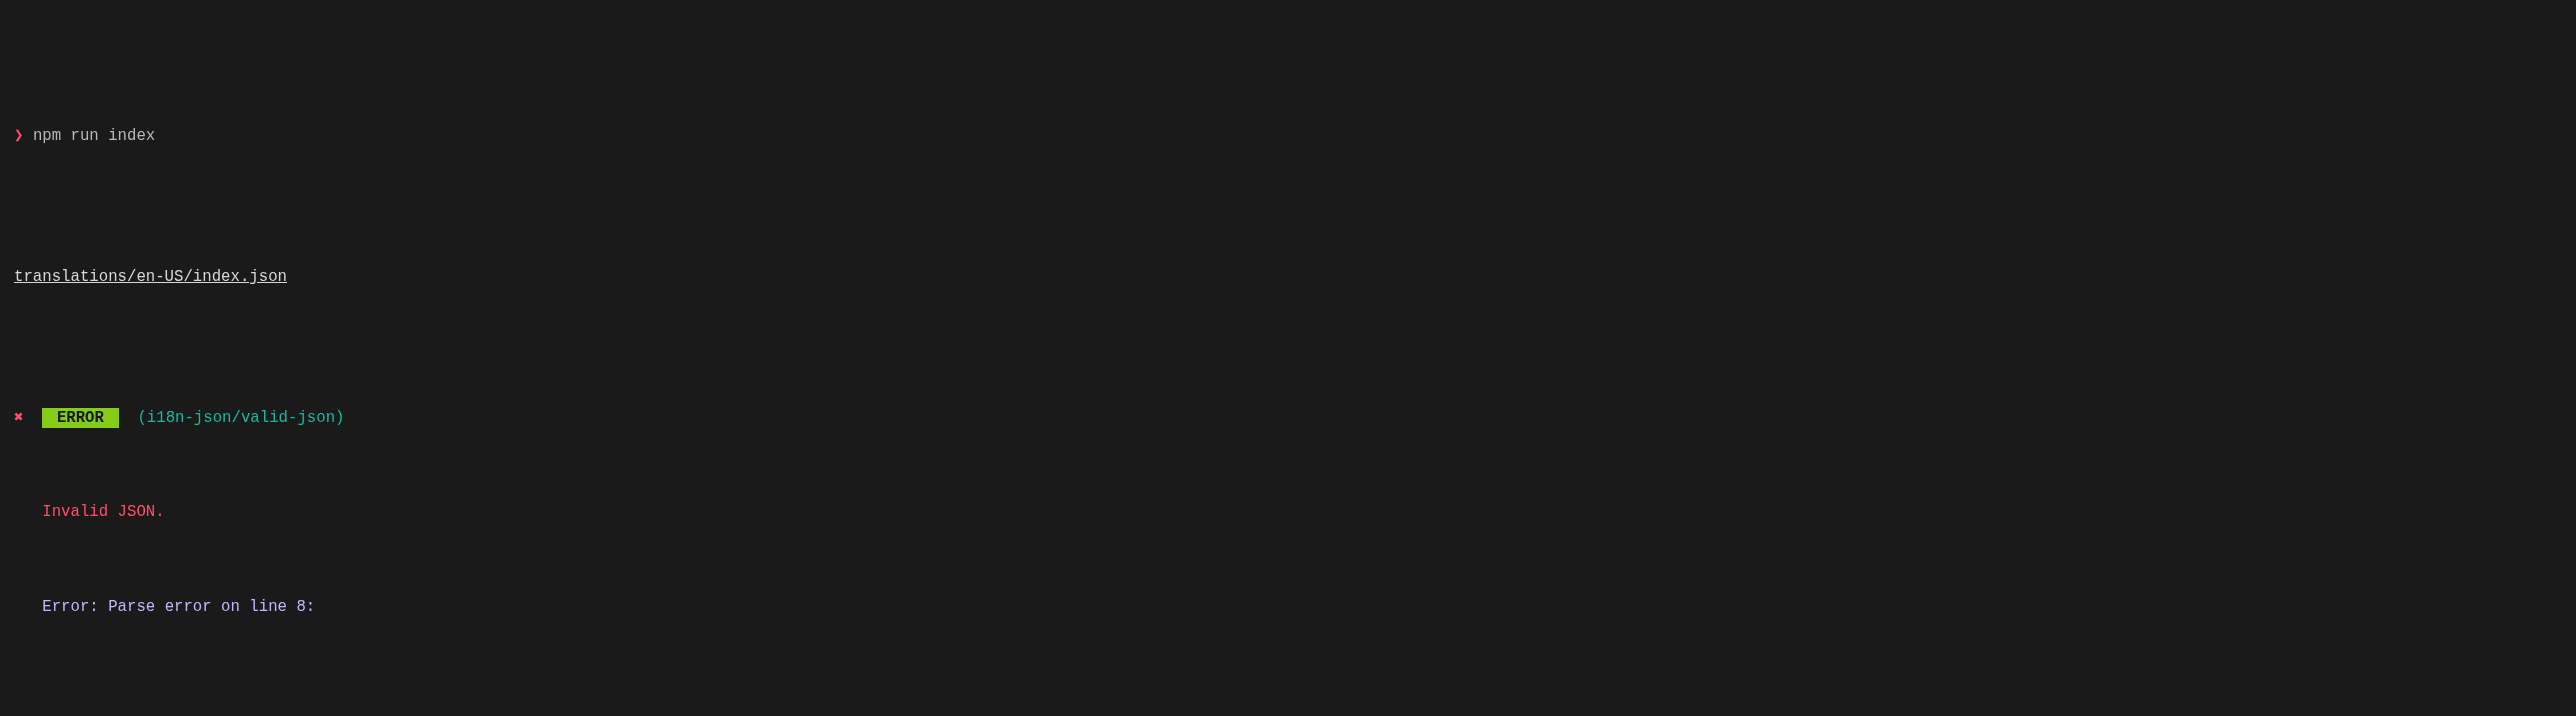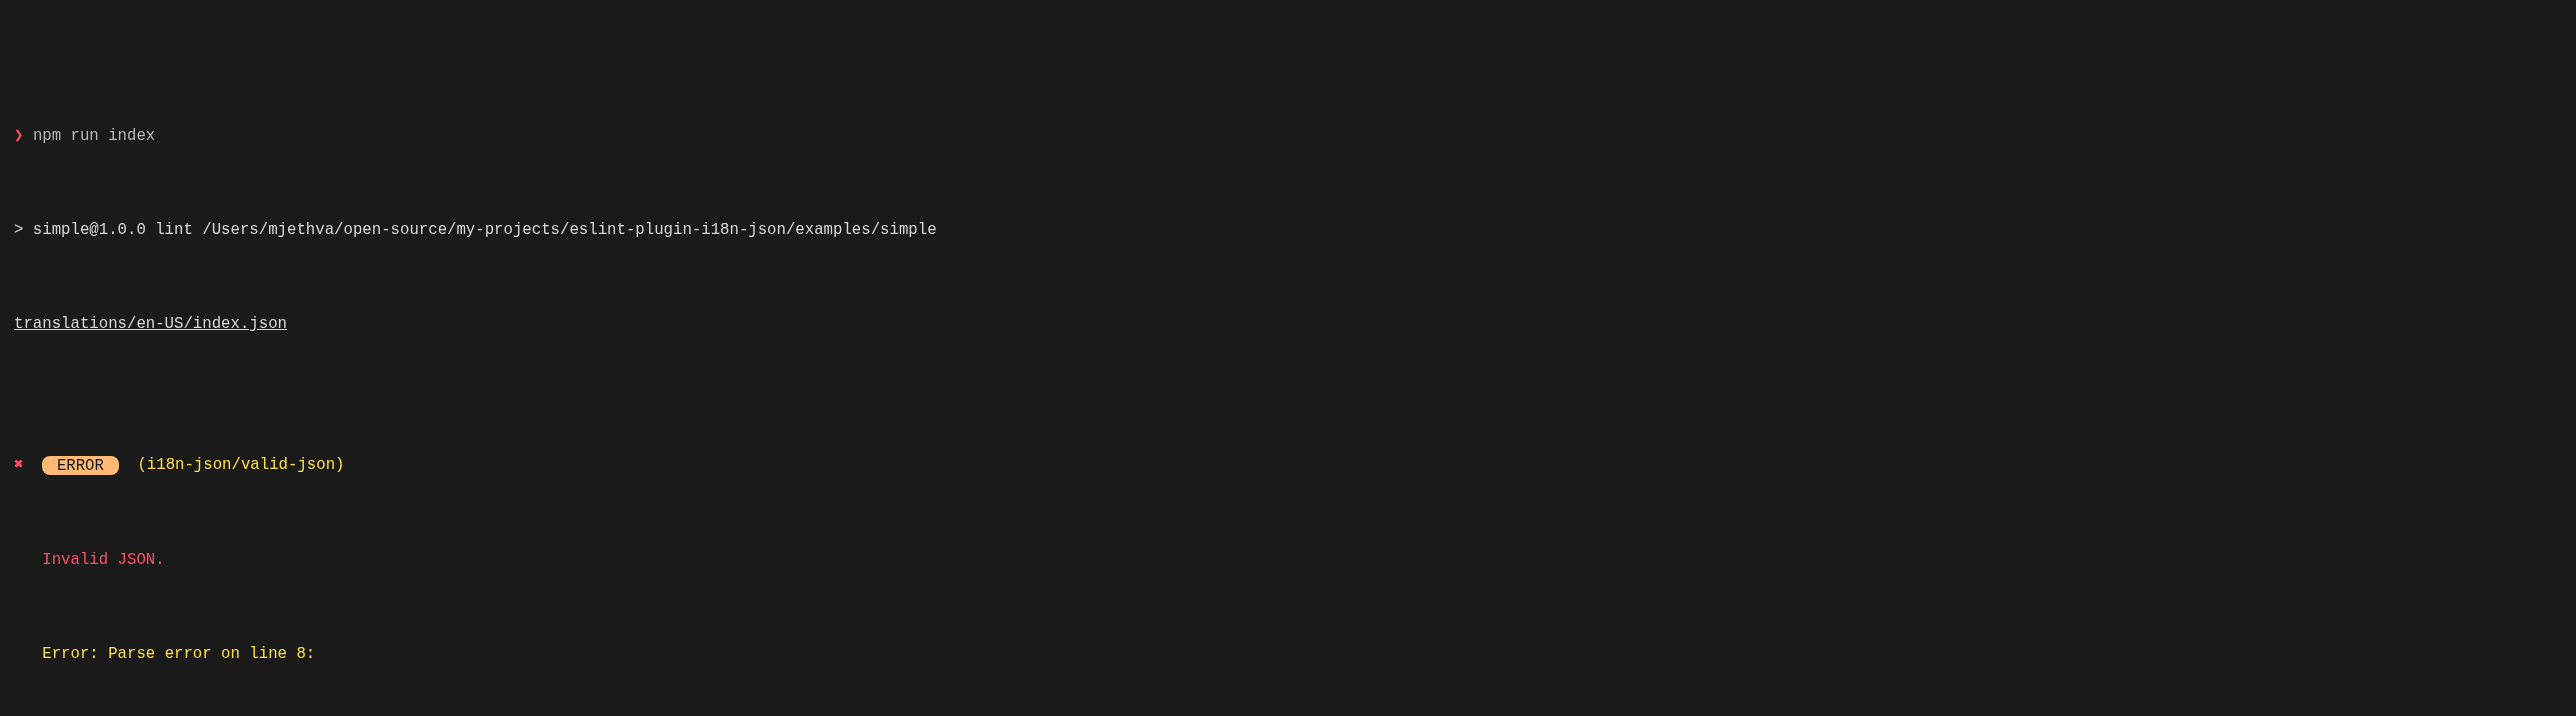--- a/index.html
+++ b/index.html
@@ -32,46 +32,44 @@
     }
     .underlined {
       text-decoration: underline;
       color: #d8d8d8;
     }
     .error-cross {
       color: #ff4d6d;
       font-weight: bold;
     }
     .error-badge {
-      background-color: #fdba74;
+      background-color: #84cc16;
       color: #1a1a1a;
       padding: 0.9px 5.2px;
-      font-weight: normal;
-      border-radius: 8px;
+      font-weight: bold;
     }
     .rule-name {
-      color: #fde047;
+      color: #14b8a6;
     }
     .error-title {
       color: #ff4d6d;
       font-weight: normal;
     }
     .error-detail {
-      color: #fde047;
+      color: #c4b5fd;
     }
   </style>
 </head>
 <body>
 
 
 
 <div>
 <span class="line"><span class="prompt-symbol">❯</span> <span class="command">npm run index</span></span>
 <span class="line"> </span>
-<span class="line white-text">&gt; simple@1.0.0 lint /Users/mjethva/open-source/my-projects/eslint-plugin-i18n-json/examples/simple</span>
 <span class="line"> </span>
 <span class="line"><span class="underlined">translations/en-US/index.json</span></span>
 <span class="line"> </span>
 <span class="line"> </span>
 <span class="line"><span class="error-cross">✖</span>  <span class="error-badge"> ERROR </span>  <span class="rule-name">(i18n-json/valid-json)</span></span>
 <span class="line"> </span>
 <span class="line">   <span class="error-title">Invalid JSON.</span></span>
 <span class="line"> </span>
 <span class="line error-detail">   <span>Error: Parse error on line 8:</span></span>
 

